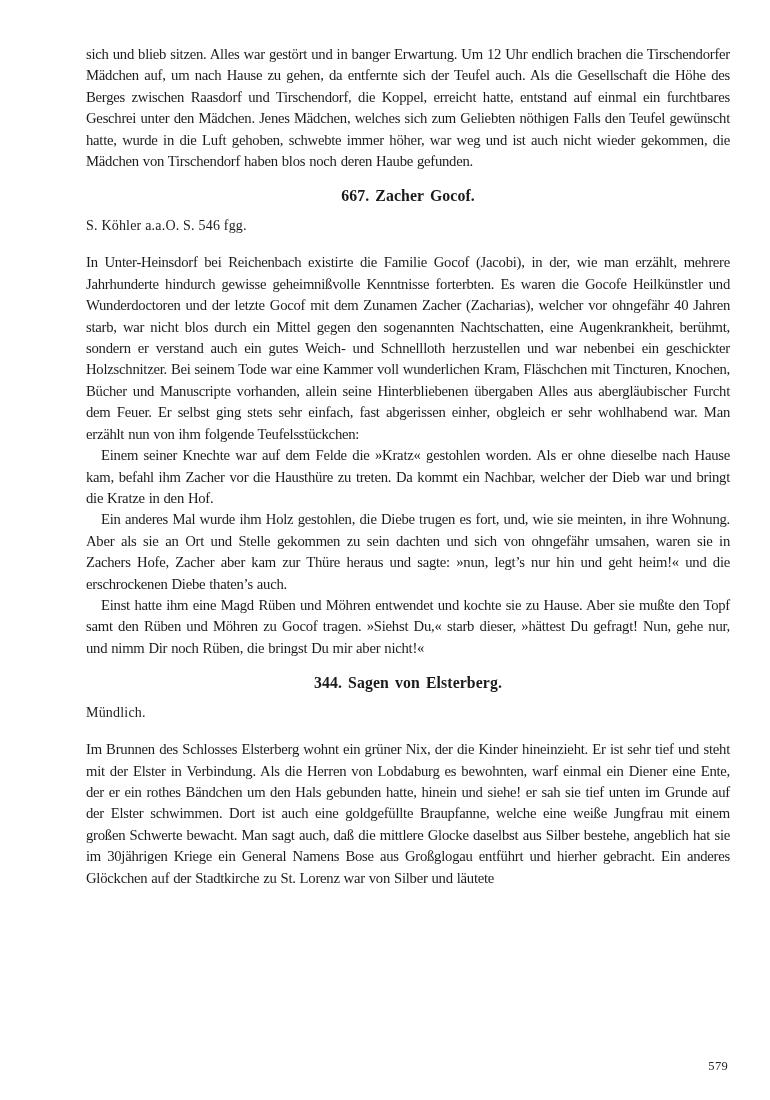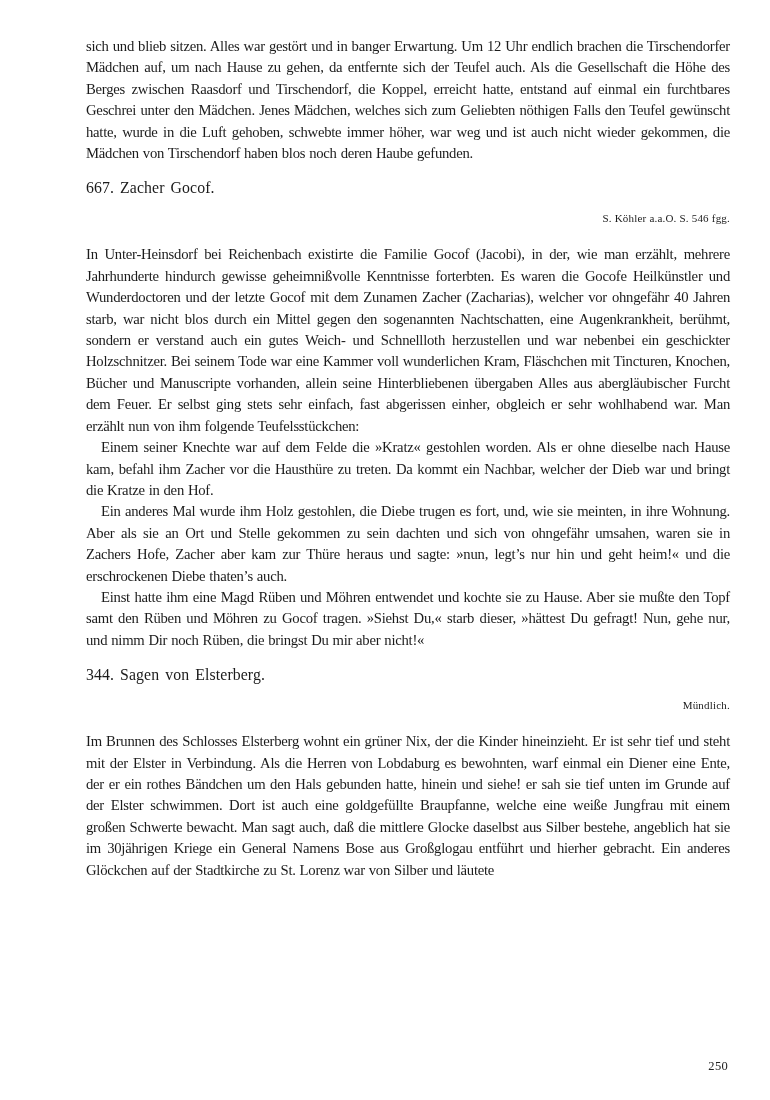--- a/index.html
+++ b/index.html
@@ -17,46 +17,47 @@
     width: 770px;
     height: 1100px;
     background: #ffffff;
     color: #1b1b1b;
     overflow: hidden;
     box-sizing: border-box;
   }
   .text-block {
     position: absolute;
     left: 86px;
-    top: 36px;
+    top: 44px;
     width: 644px;
   }
   .para {
     margin: 0;
     text-align: justify;
     font-size: 14.7px;
     line-height: 21.4px;
     letter-spacing: -0.25px;
     word-spacing: 0.5px;
   }
   .para.indent {
     text-indent: 15px;
   }
   .heading {
     margin: 13px 0 8px 0;
+    text-align: center;
     font-size: 15.8px;
-    font-weight: normal;
+    font-weight: bold;
     line-height: 22px;
     letter-spacing: 0.1px;
     word-spacing: 2px;
   }
   .source {
     margin: 0 0 15px 0;
-    text-align: right;
-    font-size: 11px;
+    text-align: left;
+    font-size: 14px;
     line-height: 22px;
     letter-spacing: 0.2px;
   }
   .page-number {
     position: absolute;
     right: 42px;
     bottom: 26px;
     font-size: 12.5px;
     letter-spacing: 0.3px;
     color: #222222;
@@ -82,14 +83,14 @@
 
     <section>
       <h2 class="heading">344. Sagen von Elsterberg.</h2>
       <p class="source">Mündlich.</p>
 
       <p class="para">Im Brunnen des Schlosses Elsterberg wohnt ein grüner Nix, der die Kinder hineinzieht. Er ist sehr tief und steht mit der Elster in Verbindung. Als die Herren von Lobdaburg es bewohnten, warf einmal ein Diener eine Ente, der er ein rothes Bändchen um den Hals gebunden hatte, hinein und siehe! er sah sie tief unten im Grunde auf der Elster schwimmen. Dort ist auch eine goldgefüllte Braupfanne, welche eine weiße Jungfrau mit einem großen Schwerte bewacht. Man sagt auch, daß die mittlere Glocke daselbst aus Silber bestehe, angeblich hat sie im 30jährigen Kriege ein General Namens Bose aus Großglogau entführt und hierher gebracht. Ein anderes Glöckchen auf der Stadtkirche zu St. Lorenz war von Silber und läutete</p>
     </section>
 
   </main>
 
-  <div class="page-number">250</div>
+  <div class="page-number">579</div>
 </div>
 
 </body></html>

